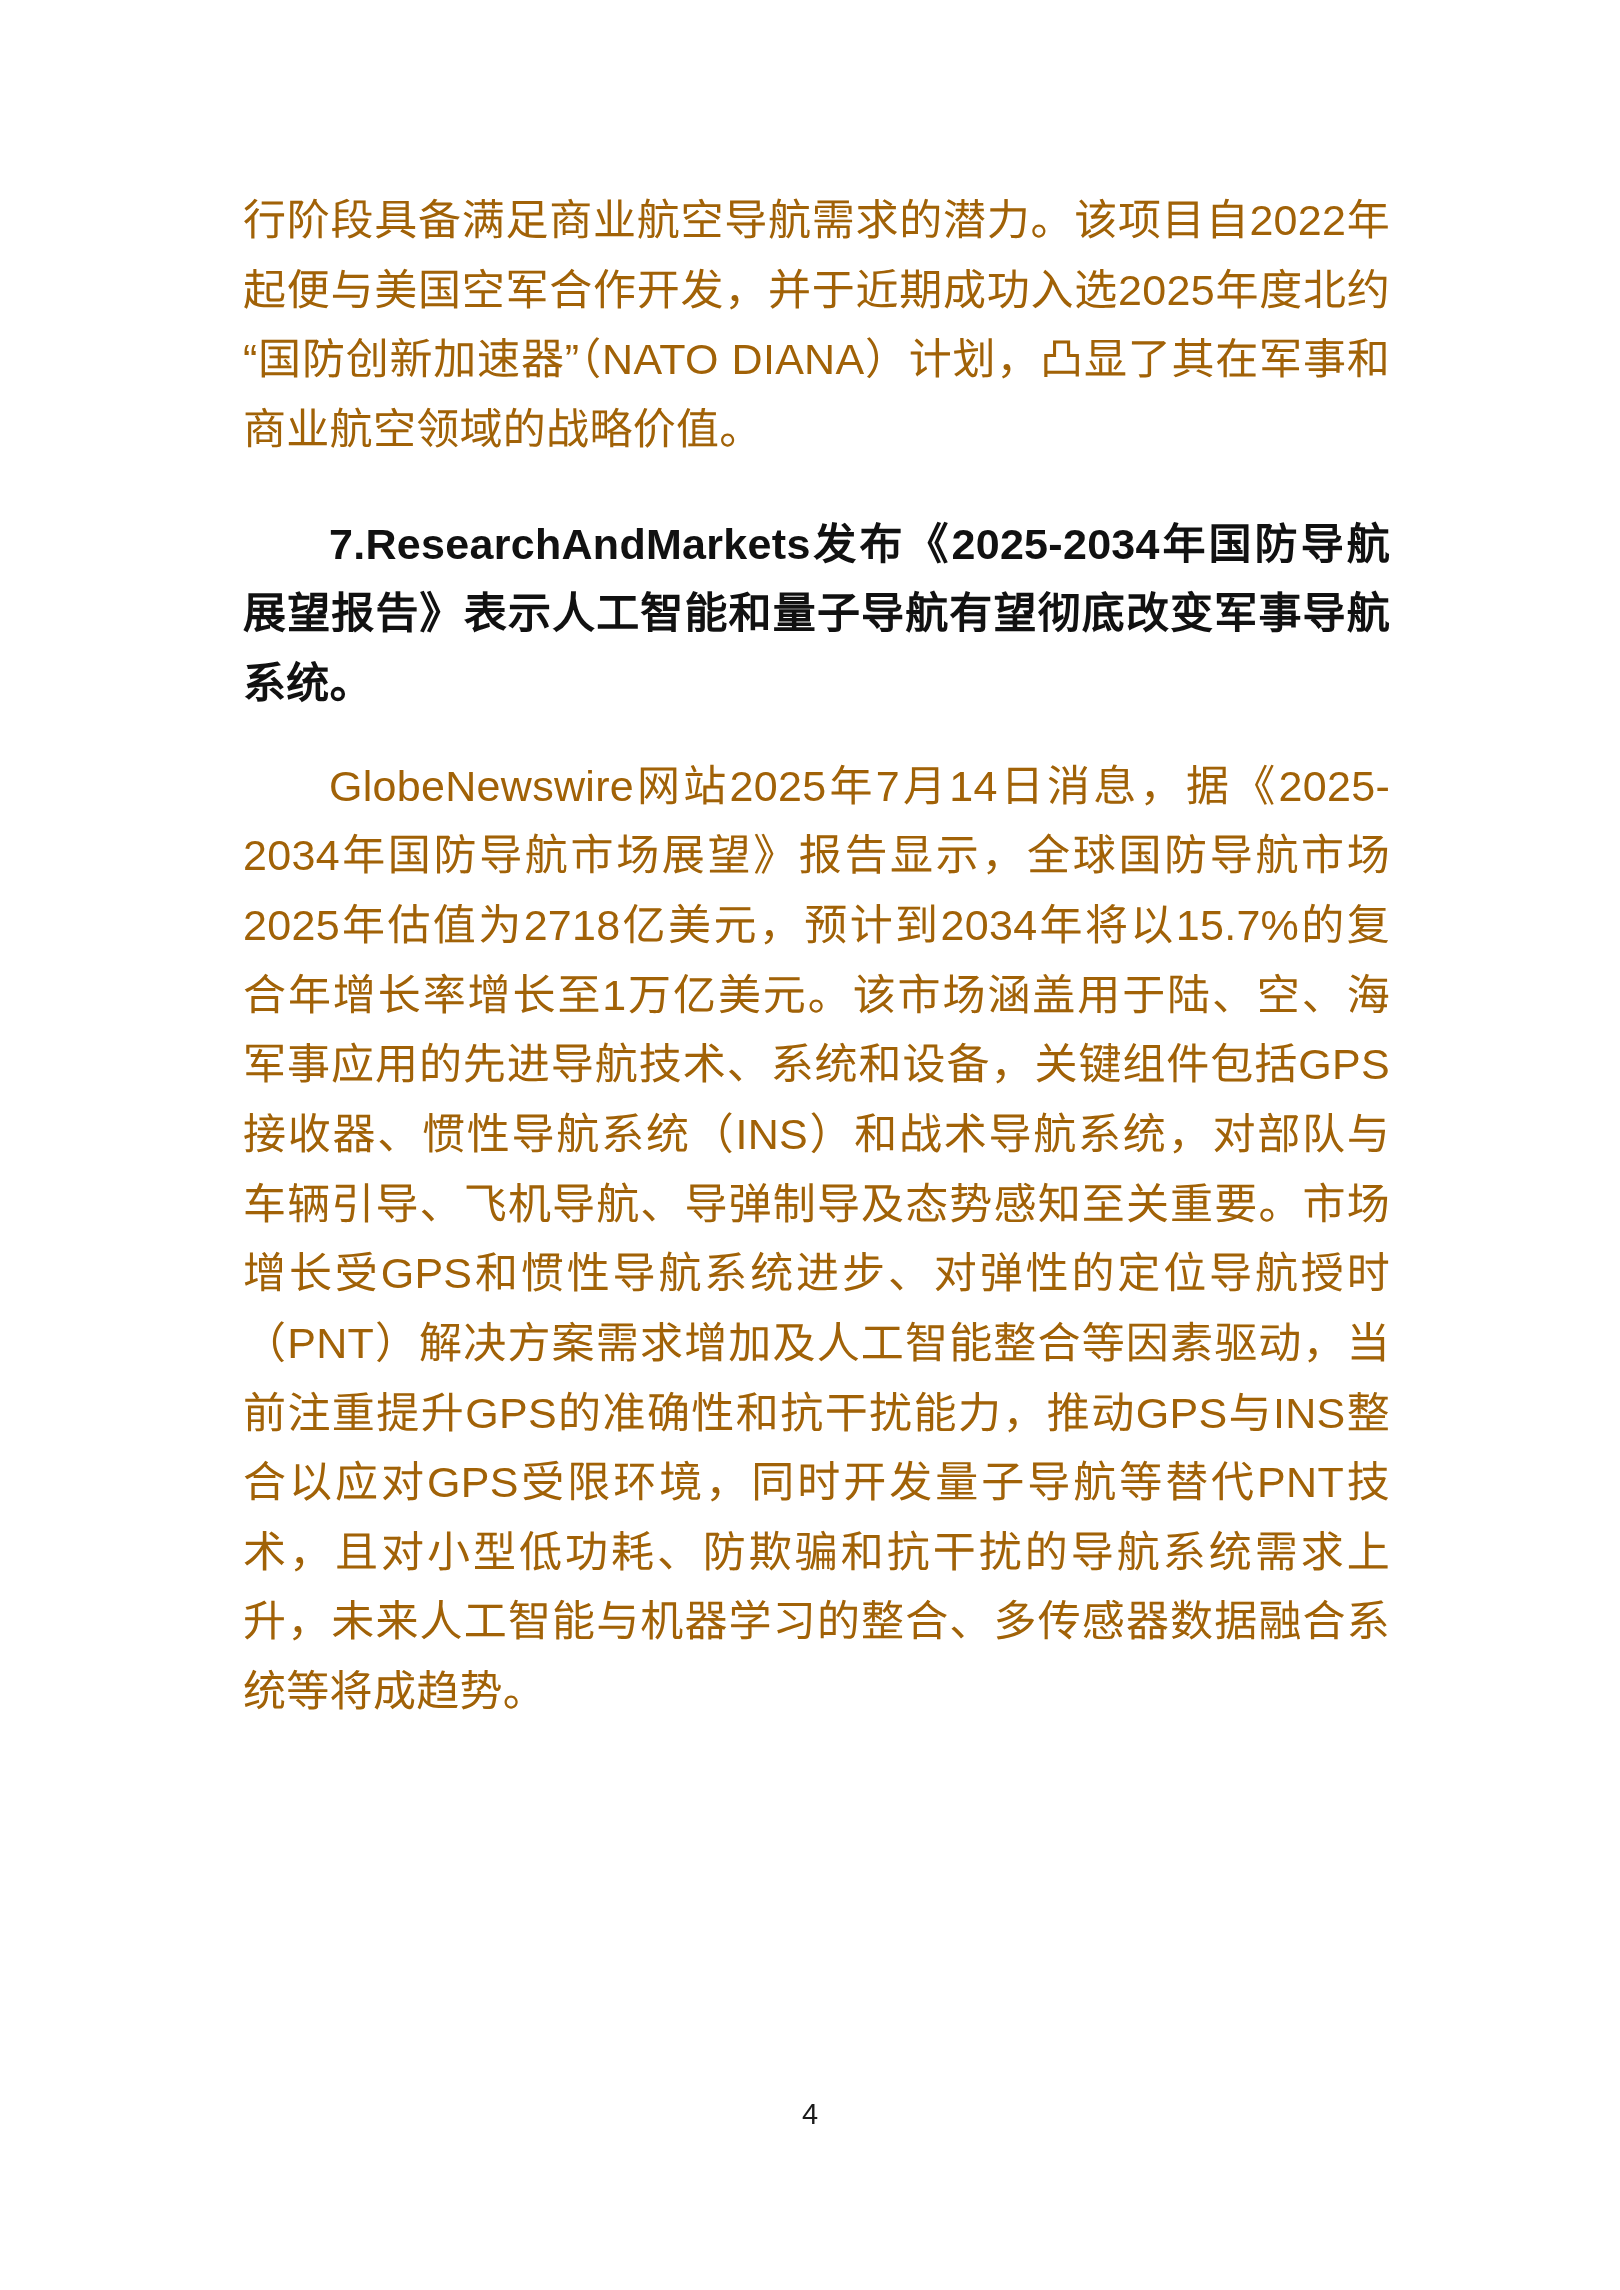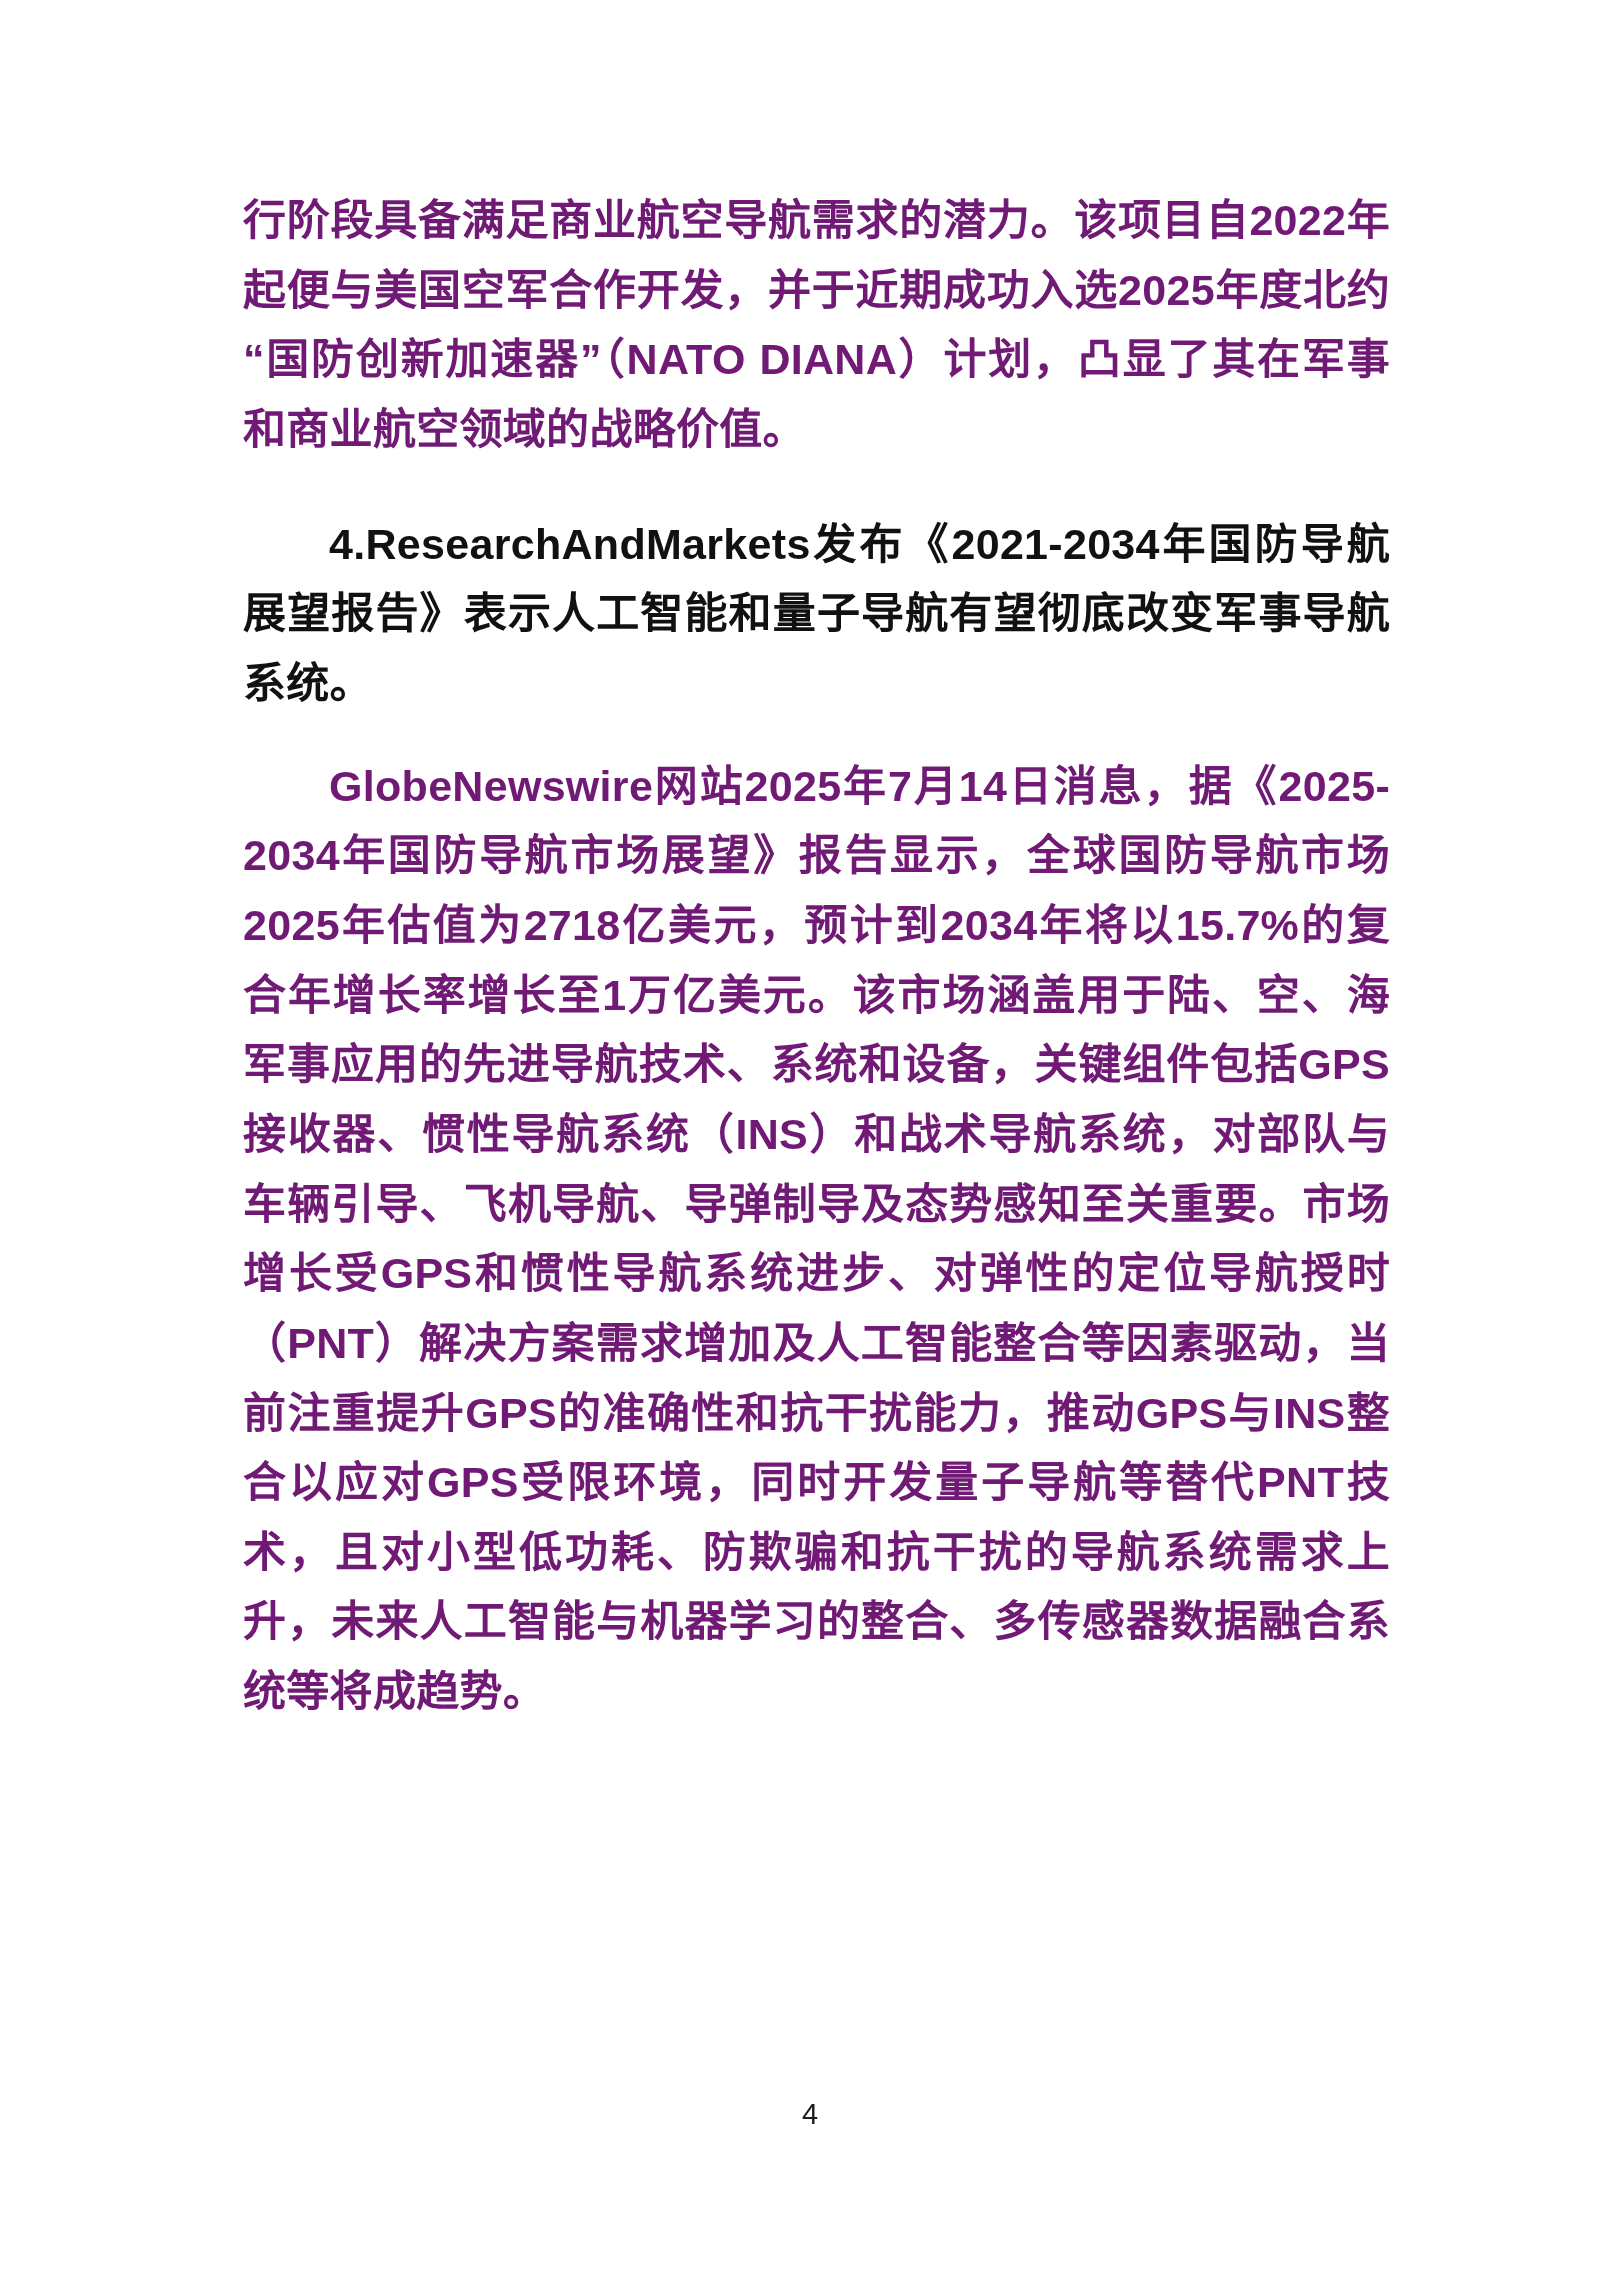--- a/index.html
+++ b/index.html
@@ -23,22 +23,22 @@
     top: 186px;
     width: 1147px;
   }
   .para {
     font-size: 43px;
     line-height: 1.62;
     letter-spacing: 0.3px;
     text-align: justify;
     text-justify: inter-ideograph;
     margin: 0 0 9.8px 0;
-    color: #701a75;
-    font-weight: 700;
+    color: #a16207;
+    font-weight: 400;
   }
   .para.indent {
     text-indent: 86px;
   }
   .para.heading {
     font-weight: 700;
     color: #111111;
     margin-top: 45px;
     margin-bottom: 25.5px;
   }
@@ -55,18 +55,18 @@
     color: #1b1b1b;
     font-weight: 500;
   }
 </style>
 </head>
 <body>
 
 <div class="page">
   <div class="content">
     <p class="para">行阶段具备满足商业航空导航需求的潜力。该项目自2022年起便与美国空军合作开发，并于近期成功入选2025年度北约“国防创新加速器”（NATO DIANA）计划，凸显了其在军事和商业航空领域的战略价值。</p>
-    <p class="para indent heading">4.ResearchAndMarkets发布《2021-2034年国防导航展望报告》表示人工智能和量子导航有望彻底改变军事导航系统。</p>
+    <p class="para indent heading">7.ResearchAndMarkets发布《2025-2034年国防导航展望报告》表示人工智能和量子导航有望彻底改变军事导航系统。</p>
     <p class="para indent body">GlobeNewswire网站2025年7月14日消息，据《2025-2034年国防导航市场展望》报告显示，全球国防导航市场2025年估值为2718亿美元，预计到2034年将以15.7%的复合年增长率增长至1万亿美元。该市场涵盖用于陆、空、海军事应用的先进导航技术、系统和设备，关键组件包括GPS接收器、惯性导航系统（INS）和战术导航系统，对部队与车辆引导、飞机导航、导弹制导及态势感知至关重要。市场增长受GPS和惯性导航系统进步、对弹性的定位导航授时（PNT）解决方案需求增加及人工智能整合等因素驱动，当前注重提升GPS的准确性和抗干扰能力，推动GPS与INS整合以应对GPS受限环境，同时开发量子导航等替代PNT技术，且对小型低功耗、防欺骗和抗干扰的导航系统需求上升，未来人工智能与机器学习的整合、多传感器数据融合系统等将成趋势。</p>
   </div>
   <div class="page-number">4</div>
 </div>
 
 
 </body></html>

